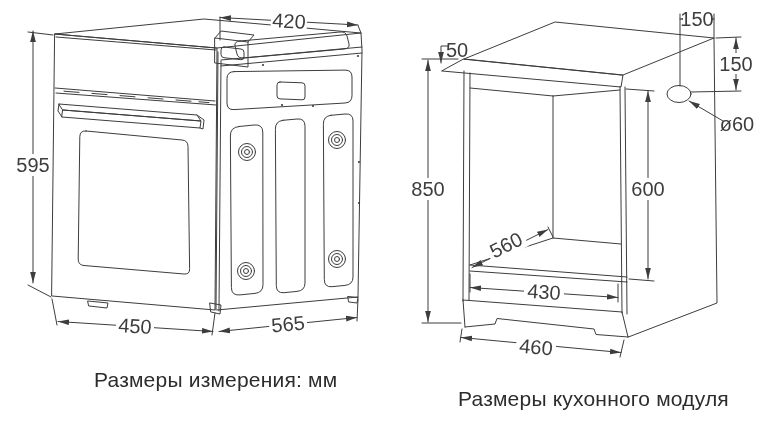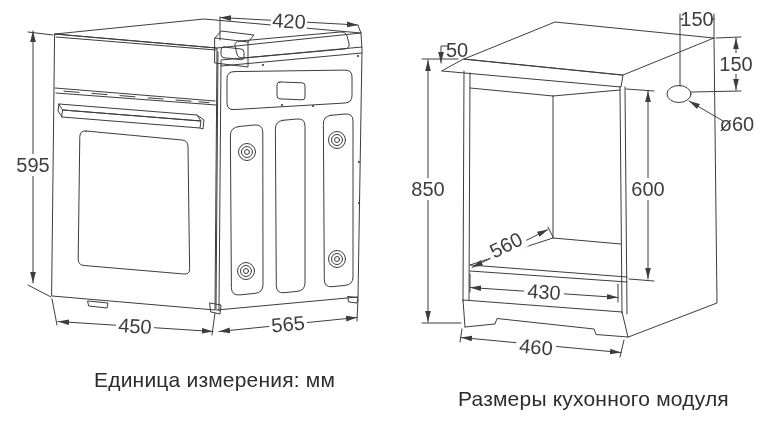--- a/index.html
+++ b/index.html
@@ -167,15 +167,15 @@
       <text x="648" y="196">600</text>
       <text x="697" y="26">150</text>
       <text x="736" y="71">150</text>
       <text x="737" y="131">ø60</text>
       <text x="506" y="252" transform="rotate(-27 506 245)">560</text>
       <text x="544" y="299" transform="rotate(3.9 544 292)">430</text>
       <text x="536" y="354" transform="rotate(5.4 536 347)">460</text>
     </g>
   </svg>
 
-  <div class="caption caption-left">Единица измерения: мм</div>
+  <div class="caption caption-left">Размеры измерения: мм</div>
   <div class="caption caption-right">Размеры кухонного модуля</div>
 </div>
 
 </body></html>

